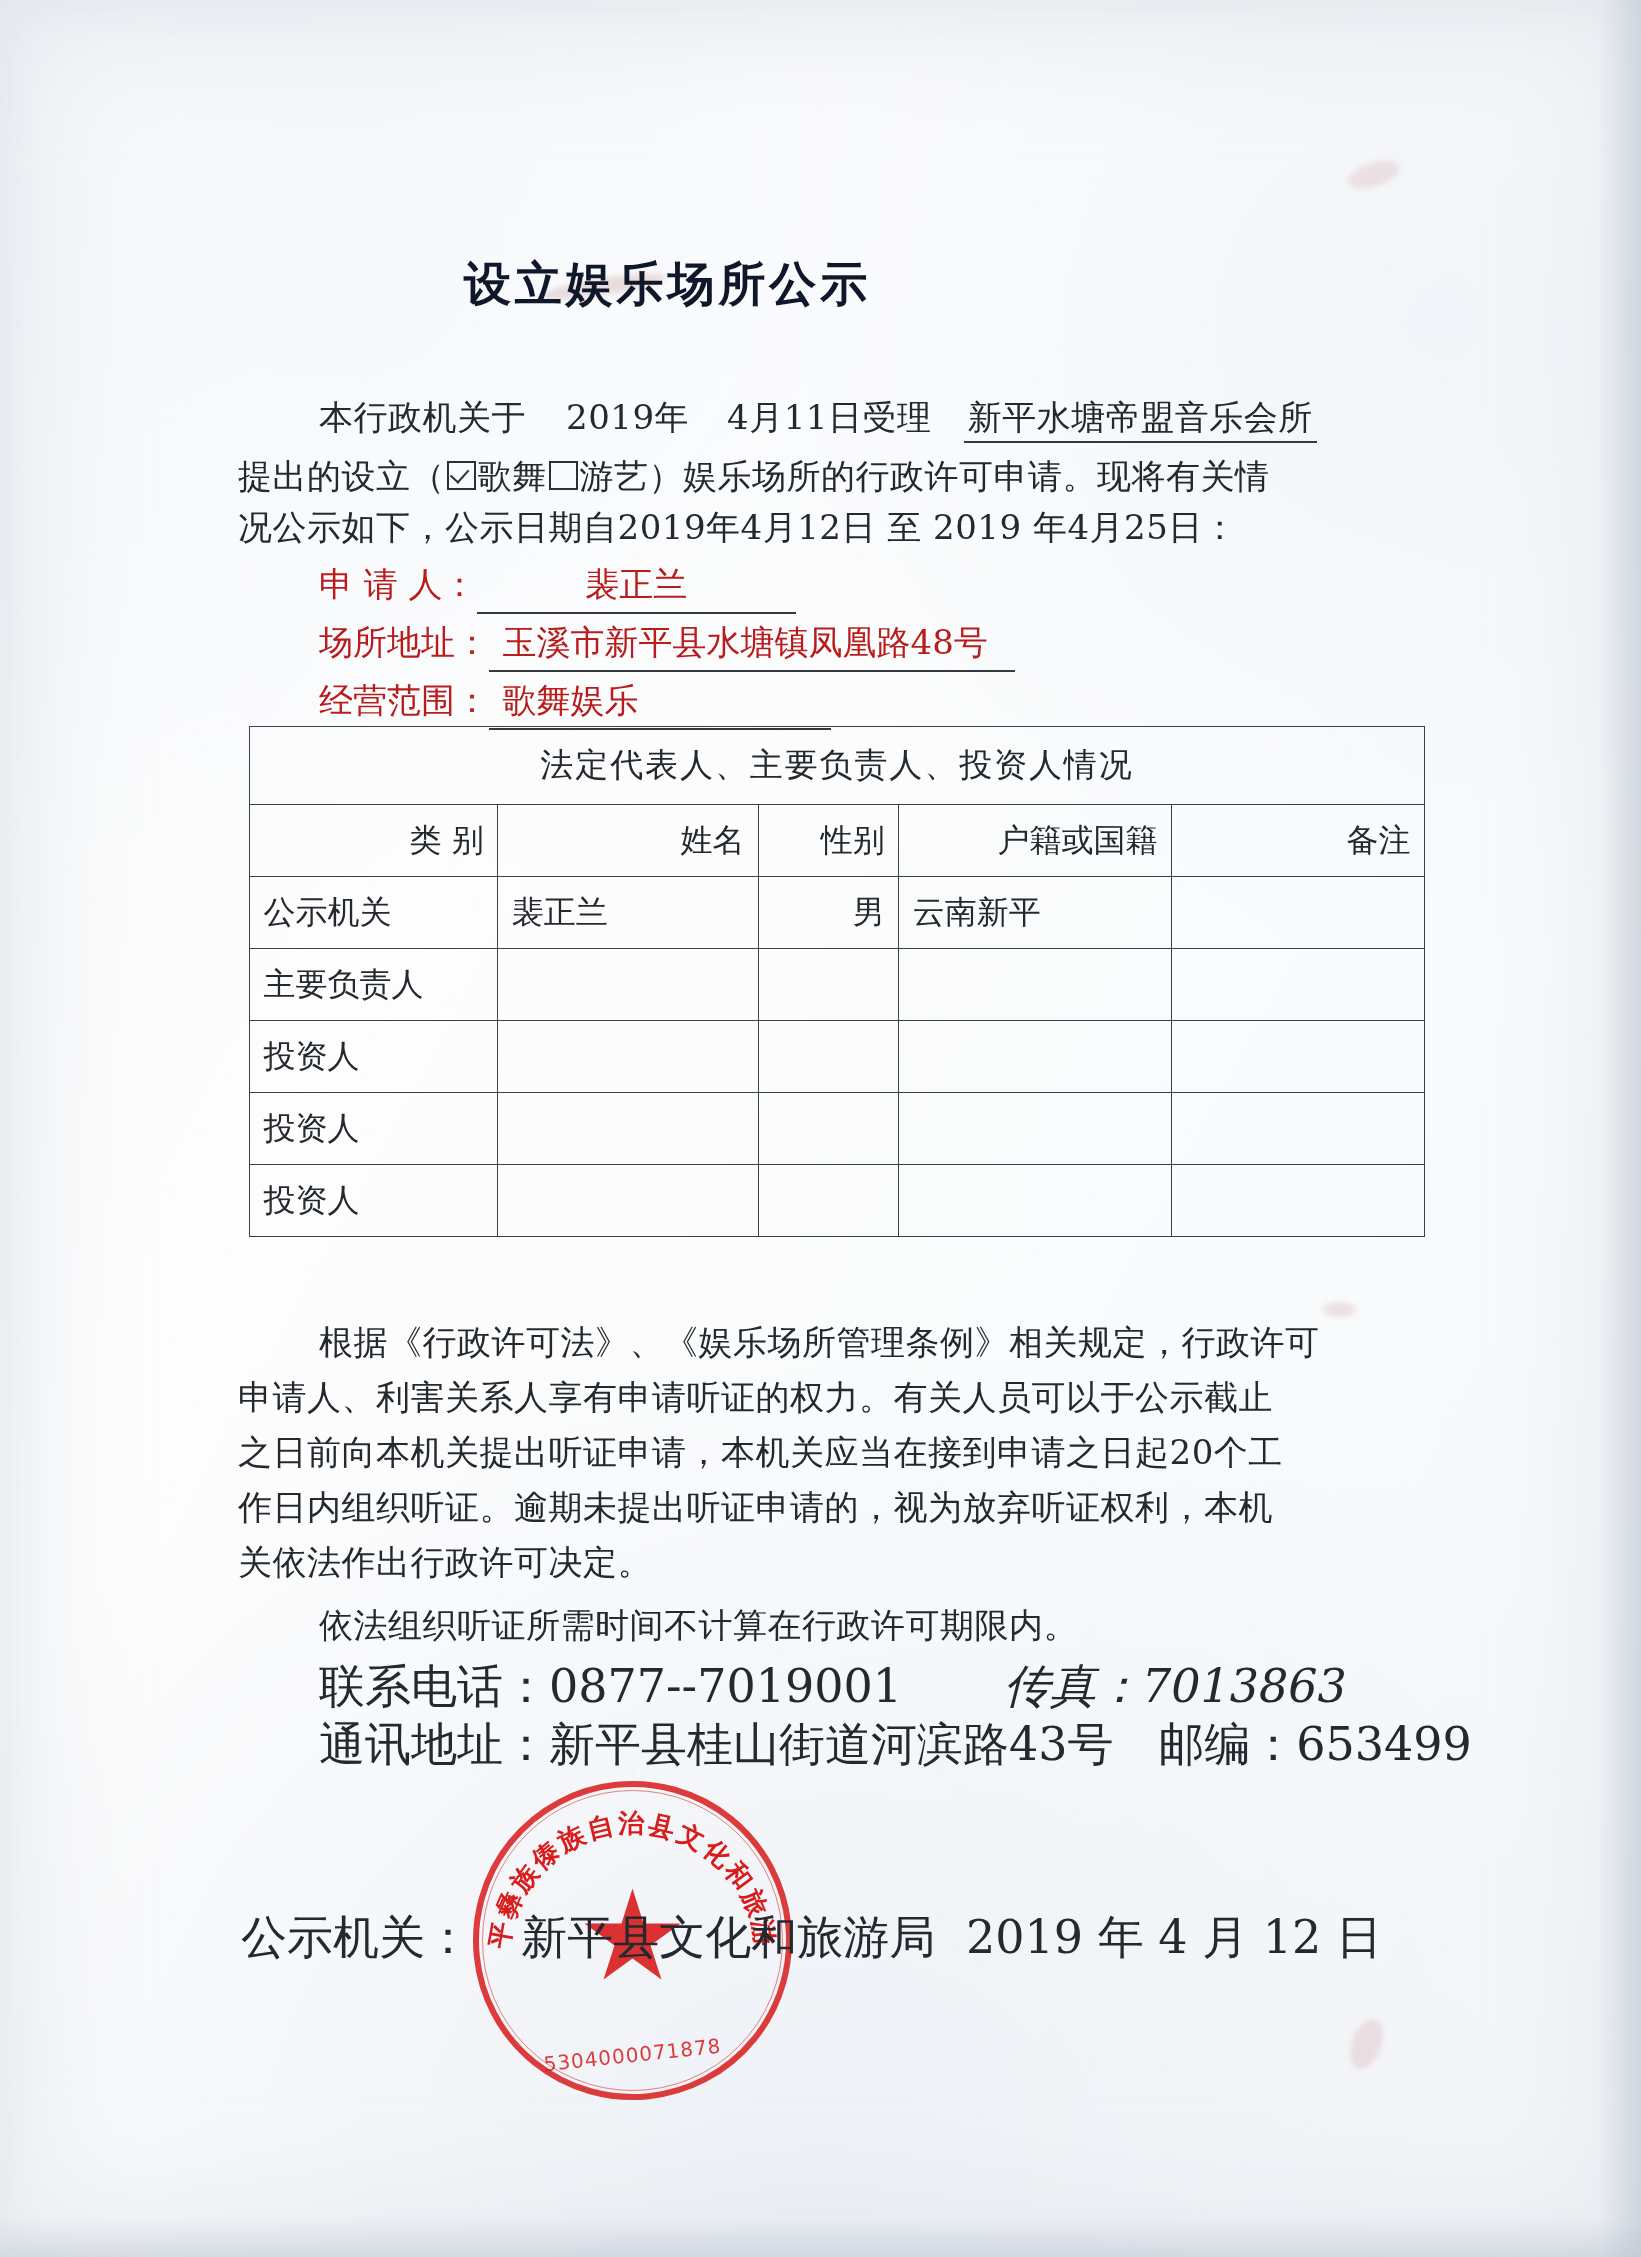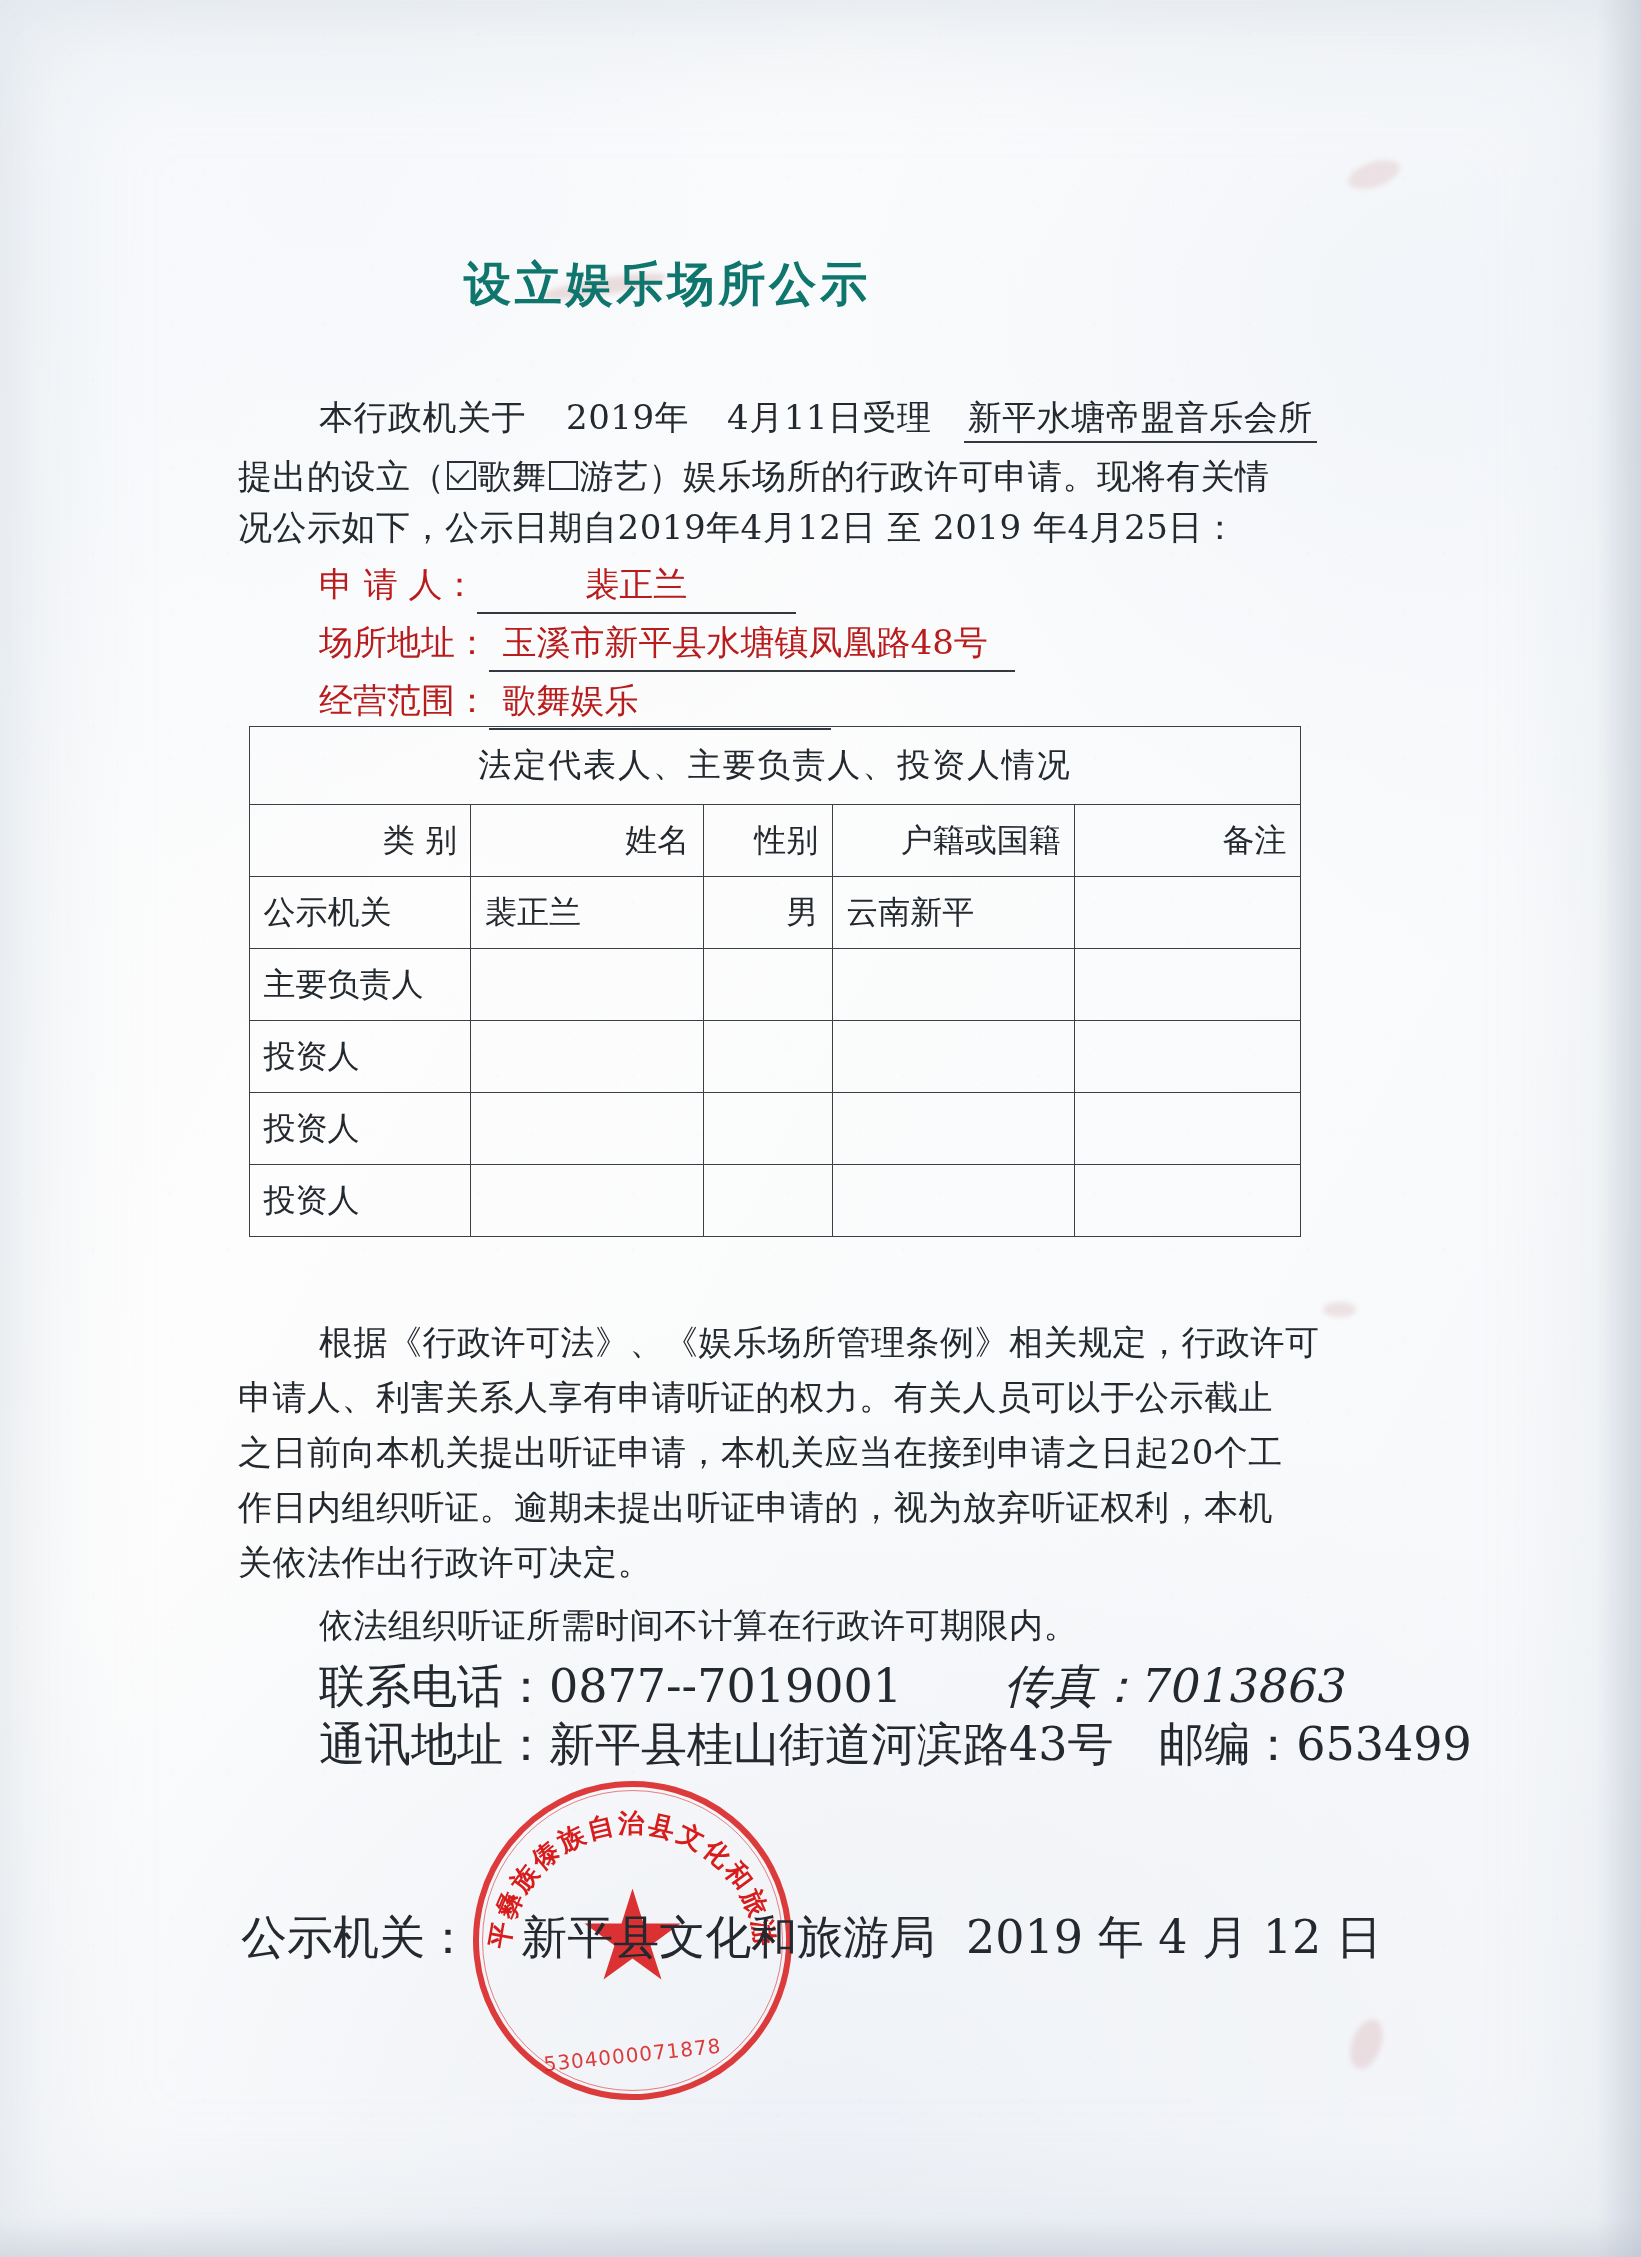--- a/index.html
+++ b/index.html
@@ -51,21 +51,21 @@
 
   
   #doc{
     position:absolute;left:0;top:0;width:1641px;height:2257px;
   }
   .title{
     position:absolute;left:0;top:253px;width:1335px;
     text-align:center;
     font-family:"DejaVu Sans","Liberation Sans",sans-serif;
     font-size:47px;font-weight:700;letter-spacing:3.9px;
-    color:#0f766e;
+    color:#0f172a;
   }
   .para{
     position:absolute;
     font-family:"DejaVu Serif","Liberation Serif",serif;
     font-size:34px;line-height:55px;color:#24292f;
     letter-spacing:0.5px;white-space:nowrap;
   }
   .u{
     border-bottom:2.1px solid #33393f;
     padding:0 3.9px 2.9px 3.9px;display:inline-block;line-height:42px;text-align:right;
@@ -87,21 +87,21 @@
   }
   .flabel{display:inline-block;}
   .fline{
     display:inline-block;border-bottom:2.1px solid #33393f;
     text-align:center;padding-bottom:3.9px;
   }
   .fline.left{text-align:left;padding-left:13.5px;}
 
   
   #tbl{
-    position:absolute;left:249px;top:726px;width:1052px;
+    position:absolute;left:249px;top:726px;width:1176px;
     border-collapse:collapse;
     font-family:"DejaVu Serif","Liberation Serif",serif;
     font-size:32px;color:#24292f;
   }
   #tbl td{
     border:1.9px solid #3a4046;
     height:71px;padding:0 13.5px;
     vertical-align:middle;
   }
   #tbl td.ctr{text-align:right;}

